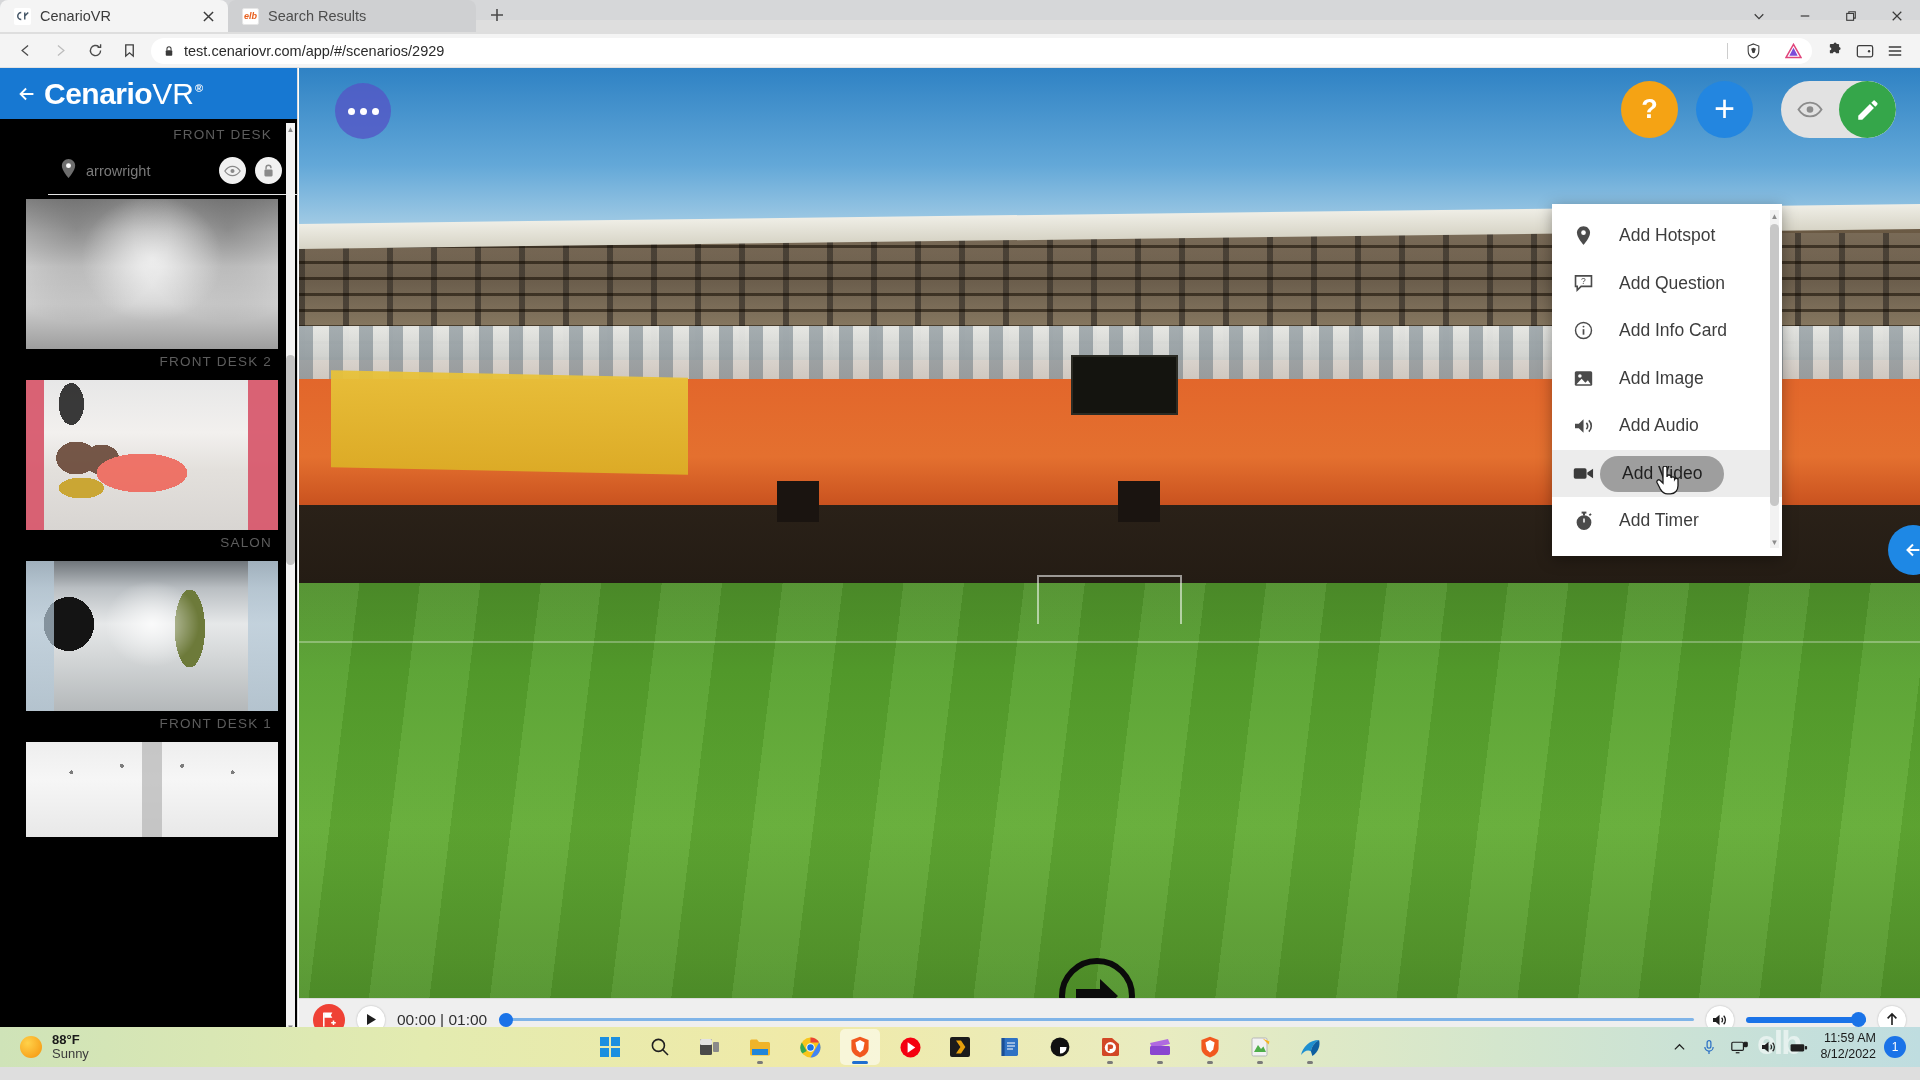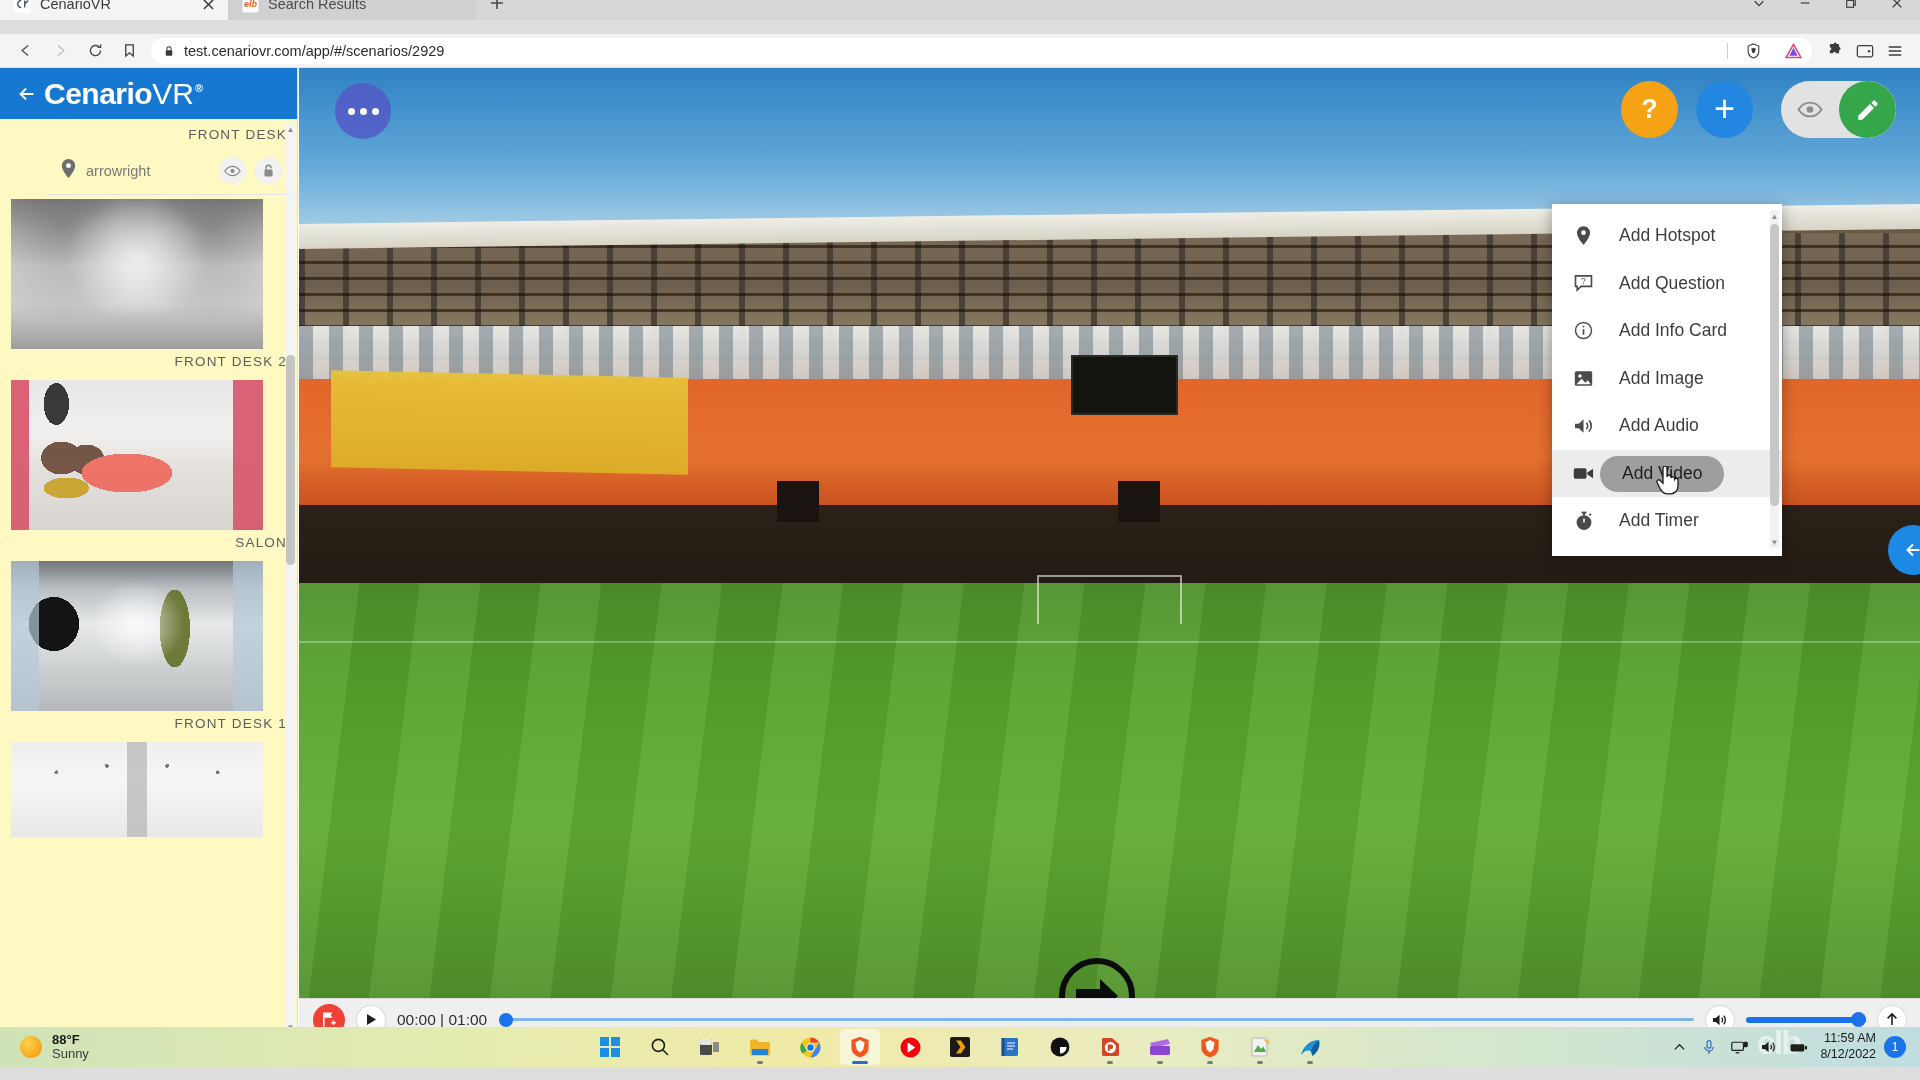--- a/index.html
+++ b/index.html
@@ -7,21 +7,21 @@
     width: 1920px; height: 1080px;
     overflow: hidden;
     font-family: "Liberation Sans", sans-serif;
     background: #dedede;
   }
   #app { position: relative; width: 1920px; height: 1080px; }
 
   
   .tabstrip {
     position: absolute; left: 0; top: 0; width: 1920px; height: 20px;
-    background: #d6d7d9; display: flex; align-items: flex-end;
+    background: #d6d7d9; display: flex; align-items: flex-start;
   }
   .tab {
     height: 32px; display: flex; align-items: center; gap: 9px;
     padding: 0 10px 0 14px; border-radius: 8px 8px 0 0;
     font-size: 14.5px; color: #3b3b3b; position: relative;
   }
   .tab.active { background: #f4f4f4; width: 228px; }
   .tab.inactive { background: #cfd0d2; width: 248px; color: #4d4d4d; }
   .tab-fav {
     width: 17px; height: 17px; flex: 0 0 17px; border-radius: 2px;
@@ -72,39 +72,39 @@
 
   
   .page {
     position: absolute; left: 0; top: 68px; width: 1920px; height: 972px;
     background: #ffffff; overflow: hidden;
   }
 
   
   .sidebar {
     position: absolute; left: 0; top: 0; width: 298px; height: 984px;
-    background: #fef9c3; border-right: 1px solid #dcdcdc; overflow: hidden;
+    background: #000000; border-right: 1px solid #dcdcdc; overflow: hidden;
   }
   .brandbar {
     height: 51px; background: #1778d2; display: flex; align-items: center;
     padding: 0 10px; position: relative; z-index: 3;
   }
   .brand-back {
     width: 34px; height: 34px; display: flex; align-items: center;
     justify-content: center; color: #fff;
   }
   .brand-logo {
     font-size: 30px; font-weight: bold; color: #ffffff; letter-spacing: -0.5px;
     display: flex; align-items: baseline; line-height: 1;
   }
   .brand-logo .vr { font-weight: 400; font-size: 30px; letter-spacing: 0px; }
   .brand-logo .reg { font-size: 11px; vertical-align: super; margin-left: 1px; position: relative; top: -12px;}
 
   .scenelist { position: absolute; left: 0; top: 51px; width: 298px; height: 921px; overflow: hidden; }
-  .scene { padding: 0 11px; }
+  .scene { padding: 0 26px; }
   .scene-thumb {
     width: 252px; height: 150px; background: #cfcfcf; margin: 4px 0 0 0;
     overflow: hidden; position: relative; cursor: pointer;
   }
   .scene-thumb.sm { height: 95px; }
   .scene-label {
     text-align: right; font-size: 13.5px; color: #5d5d5d; letter-spacing: 1.2px;
     padding: 5px 0 7px 0; font-weight: 500;
   }
   .hotspot-row {

